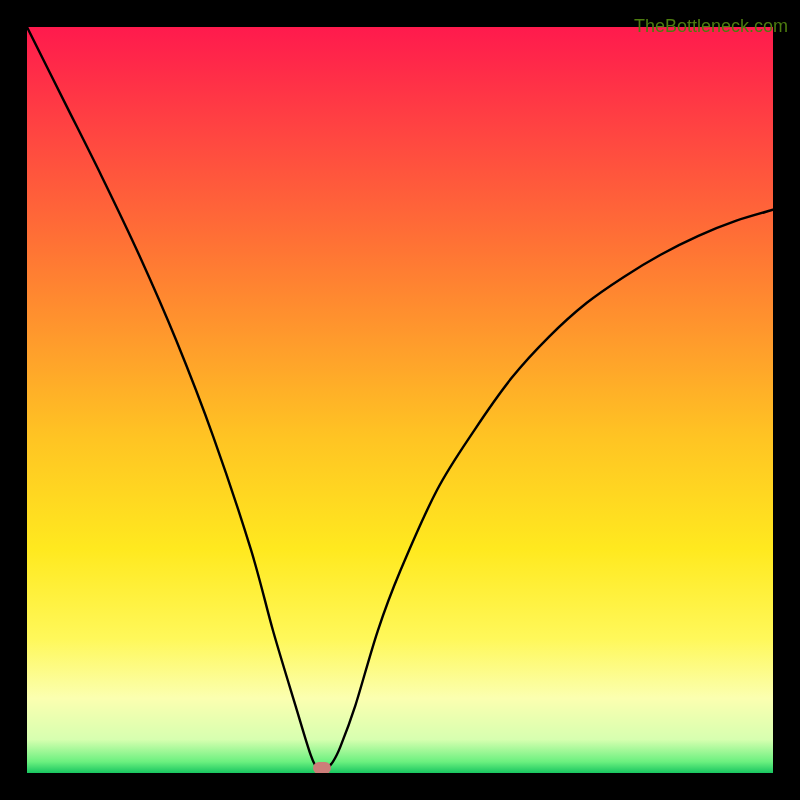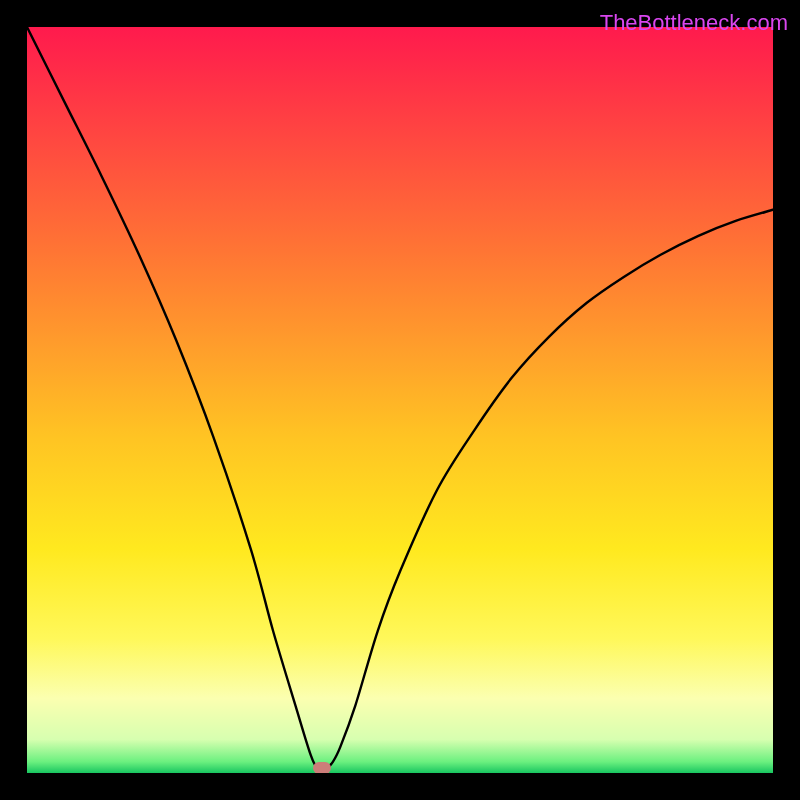--- a/index.html
+++ b/index.html
@@ -12,24 +12,24 @@
     background: #000;
   }
   .wrap {
     position: relative;
     width: 800px;
     height: 800px;
     background: #000;
   }
   .watermark {
     position: absolute;
-    top: 10px;
+    top: 16px;
     right: 12px;
-    color: #d946ef;
-    font-size: 22px;
+    color: #4d7c0f;
+    font-size: 18px;
     font-weight: 500;
     z-index: 20;
     user-select: none;
   }
   .plot-area {
     position: absolute;
     left: 27px;
     top: 27px;
     width: 746px;
     height: 746px;

